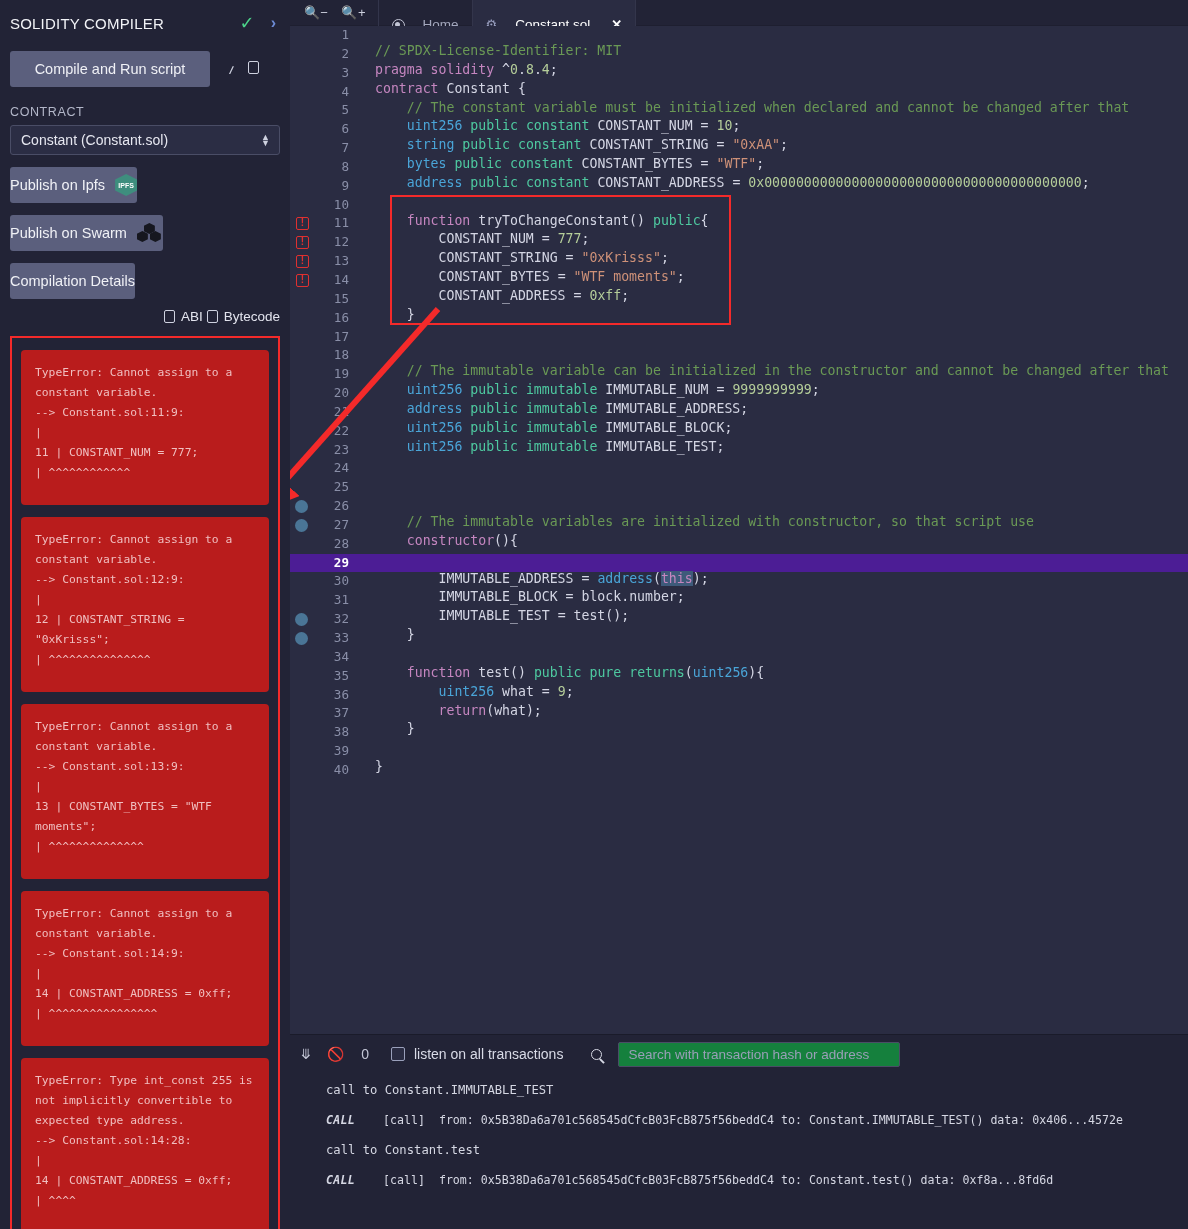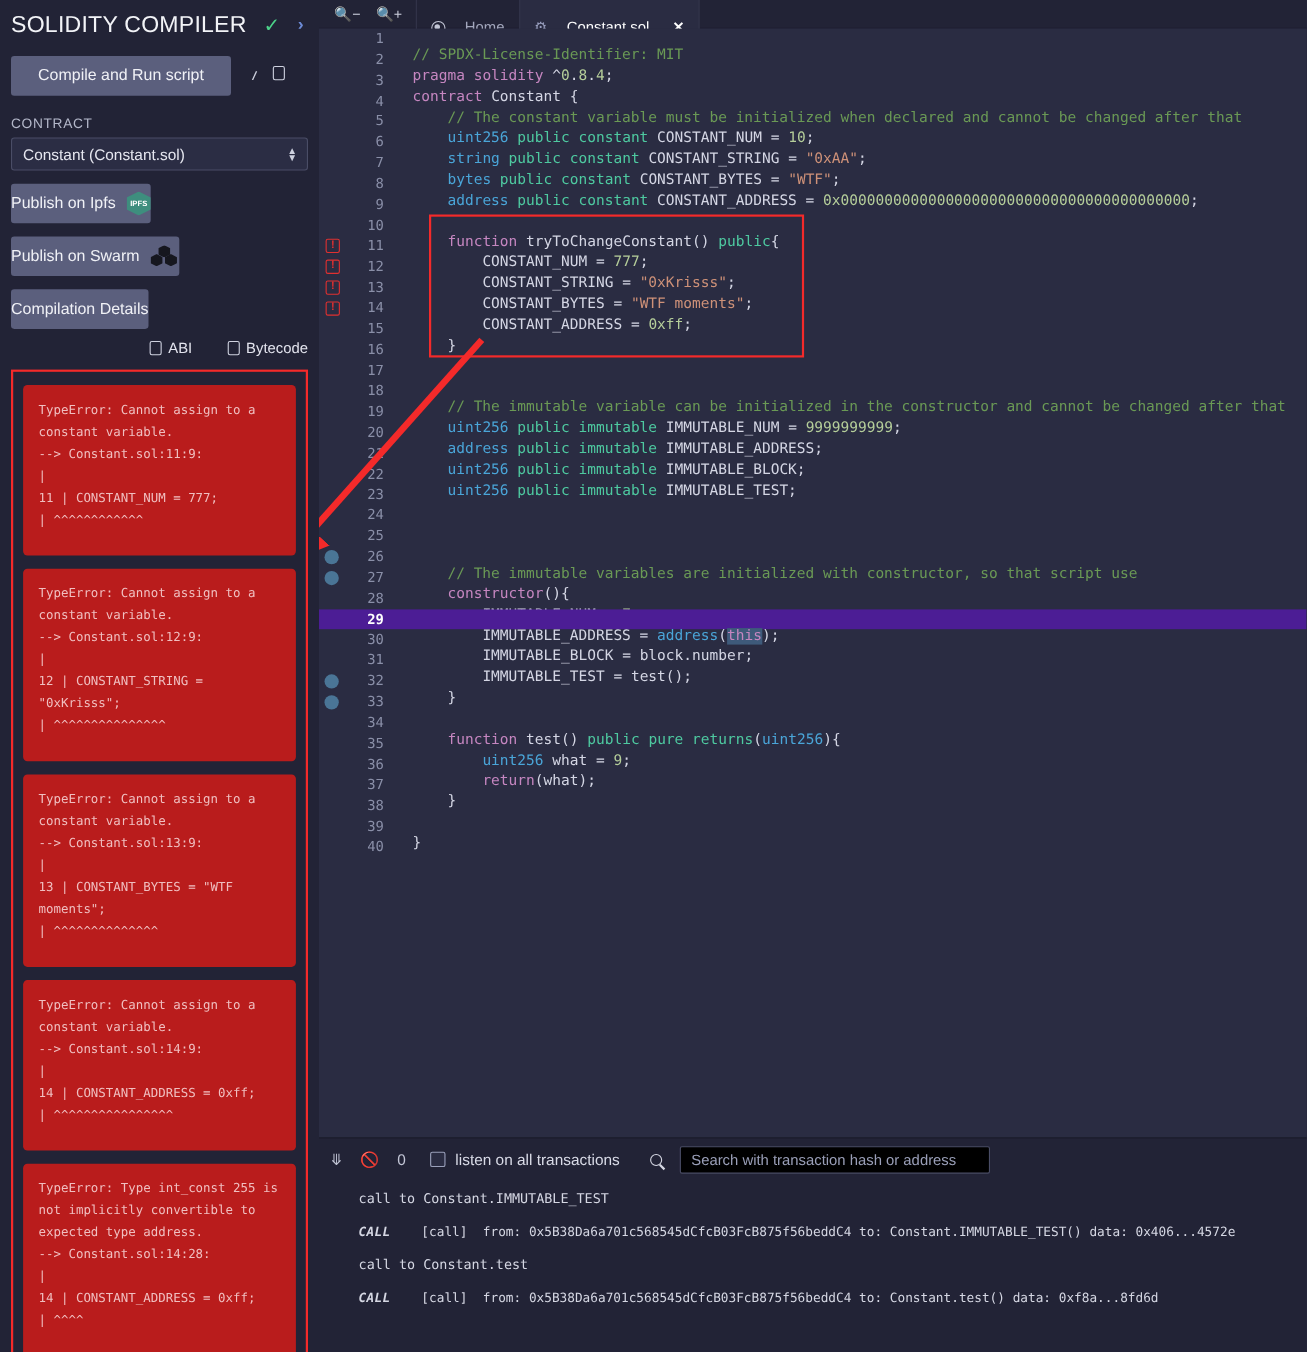--- a/index.html
+++ b/index.html
@@ -19,21 +19,21 @@
     position: relative;
     overflow: hidden;
     flex: 0 0 290px;
   }
   .side-header {
     display: flex; align-items: center;
     padding: 12px 14px 8px 10px;
     height: 42px;
   }
   .side-title {
-    font-size: 21px; letter-spacing: .2px; color: #f2f3f7; font-weight: 400;
+    font-size: 15px; letter-spacing: .2px; color: #f2f3f7; font-weight: 400;
     flex: 1; white-space: nowrap;
   }
   .check-icon { color: #4cd38a; font-size: 18px; margin-right: 16px; line-height: 1; }
   .chevron-icon { color: #6d8bd6; font-size: 16px; font-weight: bold; line-height: 1; }
 
   .btn {
     background: #5b5f7d;
     border: none;
     color: #f0f1f6;
     font-size: 14.5px;
@@ -79,21 +79,21 @@
   }
   .swarm-badge { margin-left: 10px; display: inline-block; position: relative; width: 26px; height: 20px;}
   .swarm-badge i {
     position: absolute; width: 11px; height: 11px; background: #16171f;
     clip-path: polygon(50% 0%, 100% 25%, 100% 75%, 50% 100%, 0% 75%, 0% 25%);
   }
   .swarm-badge i:nth-child(1){ left: 7px; top: 0px; }
   .swarm-badge i:nth-child(2){ left: 0px; top: 8px; }
   .swarm-badge i:nth-child(3){ left: 13px; top: 8px; }
 
-  .abi-row { display: flex; justify-content: flex-end; align-items: center; padding: 0 10px; margin-top: 10px; gap: 32px;}
+  .abi-row { display: flex; justify-content: flex-end; align-items: center; padding: 0 10px; margin-top: 10px; gap: 4px;}
   .abi-item { display: flex; align-items: center; gap: 6px; font-size: 13.5px; color: #e3e4ee; cursor: pointer;}
 
   
   .errors {
     margin: 12px 10px 0 10px;
     border: 2px solid #f42a2a;
     padding: 4px 0 0 0;
   }
   .err-card {
     background: #b91c1c;
@@ -213,21 +213,21 @@
   .search-glyph {
     width: 11px; height: 11px; border: 1.8px solid #d6d8e4; border-radius: 50%;
     position: relative; margin-right: 16px; flex: 0 0 11px;
   }
   .search-glyph::after {
     content:""; position:absolute; right:-4px; bottom:-3.5px;
     width: 6px; height: 1.8px; background: #d6d8e4; transform: rotate(45deg);
   }
   .search-input {
     width: 282px; height: 25px;
-    background: #000000; border: 1px solid #4a4d66; border-radius: 2px;
+    background: #15803d; border: 1px solid #4a4d66; border-radius: 2px;
     color: #d6d8e4; font-size: 13.5px; padding: 0 9px;
     font-family: "Liberation Sans", sans-serif;
   }
   .search-input::placeholder { color: #9a9fb8; }
   .term-body {
     padding: 4px 0 0 36px;
     font-family: "DejaVu Sans Mono", monospace;
     color: #d5d7e3;
   }
   .t-plain { font-size: 12.2px; padding: 6px 0; }

